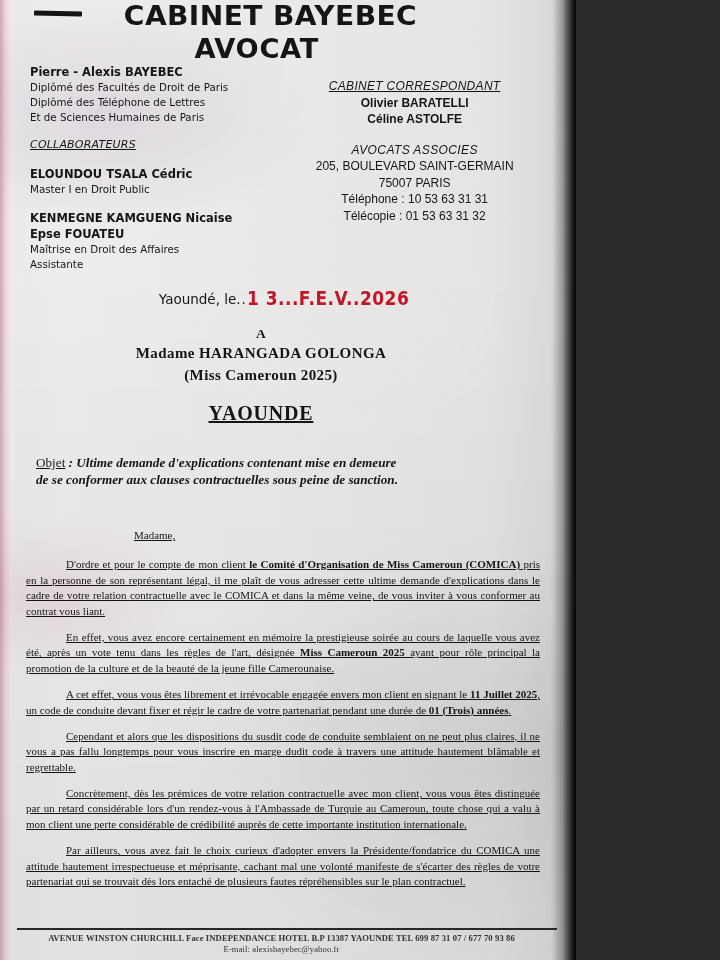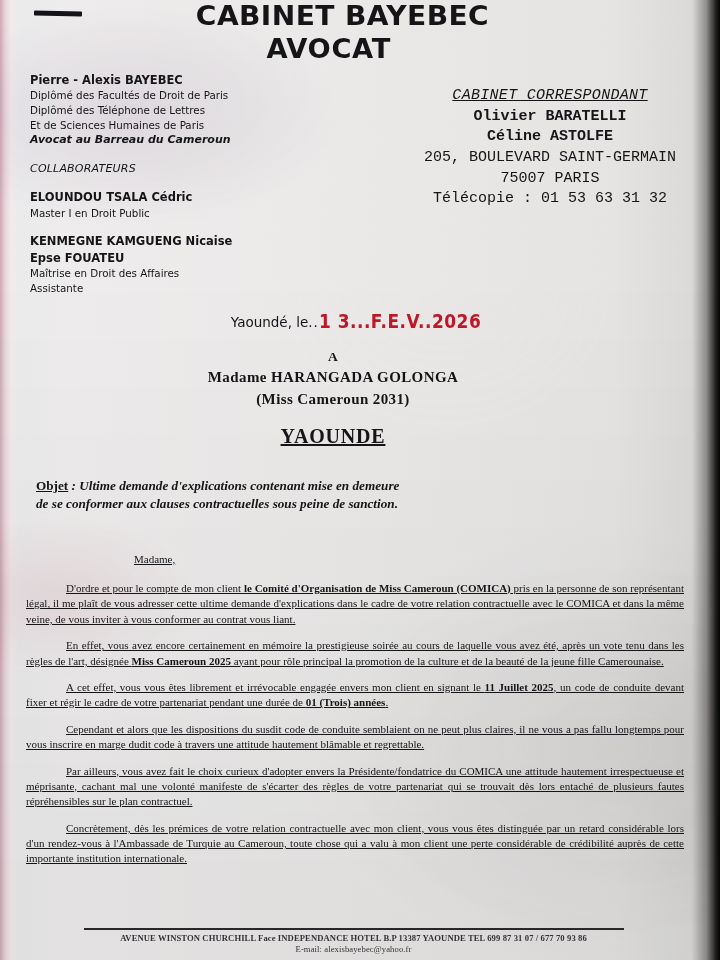--- a/index.html
+++ b/index.html
@@ -3,21 +3,21 @@
 <meta charset="utf-8">
 <title>Cabinet Bayebec - Lettre</title>
 <style>
   html, body {
     margin: 0;
     padding: 0;
     background: #2b2b2b;
   }
   #page {
     position: relative;
-    width: 720px;
+    width: 576px;
     height: 960px;
     overflow: hidden;
     background:
       linear-gradient(90deg,
         #c9a8b4 0px, #e6d2d8 5px, #efe9ea 11px,
         #e9e9ea 20px, #eceaea 60px, #e8e7e6 50%,
         #e3e2e1 85%, #d9d8d7 96%, #8d8b88 99%, #4a4845 100%),
       #e8e7e6;
     font-family: "Liberation Serif", "DejaVu Serif", serif;
     color: #17171a;
@@ -94,42 +94,43 @@
     transform: scaleX(1.05);
     padding-right: 52px;
   }
 
   
   .header-cols {
     position: relative;
     display: flex;
     justify-content: space-between;
     align-items: flex-start;
-    margin-top: 28px;
+    margin-top: 20px;
   }
   .col-left {
     width: 270px;
     font-family: "DejaVu Sans", sans-serif;
     font-size: 10.5px;
     line-height: 1.42;
     padding-left: 8px;
   }
   .col-right {
     width: 280px;
-    font-family: Liberation Mono, monospace;
-    font-size: 15px;
+    font-family: Liberation Sans, sans-serif;
+    font-size: 12px;
     line-height: 1.38;
     text-align: center;
     padding-top: 14px;
   }
   .nm { font-weight: 700; font-size: 11.5px; }
   .nm-sub { font-size: 10.3px; }
   .it-b { font-weight: 700; font-style: italic; font-size: 11px; }
   .ul-it {
     font-style: italic;
+    text-decoration: underline;
     font-size: 11px;
     letter-spacing: .2px;
   }
   .blk { margin-top: 13px; }
   .bold { font-weight: 700; }
   .r-head {
     font-style: italic;
     text-decoration: underline;
     font-weight: 400;
     letter-spacing: .3px;
@@ -185,21 +186,21 @@
     padding-left: 14px;
     font-family: "Liberation Serif", serif;
     font-style: italic;
     font-weight: 700;
     font-size: 13.2px;
     line-height: 1.34;
   }
   .objet .lbl {
     font-style: normal;
     text-decoration: underline;
-    font-weight: 700;
+    font-weight: 400;
   }
 
   
   .body {
     margin-top: 39px;
     padding: 0 6px 0 4px;
     font-family: "Liberation Serif", "DejaVu Serif", serif;
     font-size: 11px;
     line-height: 1.40;
     text-align: justify;
@@ -255,21 +256,20 @@
       <div class="firm-role">AVOCAT</div>
     </div>
 
     <div class="header-cols">
 
       <div class="col-left">
         <div class="nm">Pierre - Alexis BAYEBEC</div>
         <div class="nm-sub">Diplômé des Facultés de Droit de Paris</div>
         <div class="nm-sub">Diplômé des Téléphone de Lettres</div>
         <div class="nm-sub">Et de Sciences Humaines de Paris</div>
-        <div class="it-b">Avocat au Barreau du Cameroun</div>
 
         <div class="blk ul-it">COLLABORATEURS</div>
 
         <div class="blk">
           <div class="nm">ELOUNDOU TSALA Cédric</div>
           <div class="nm-sub">Master I en Droit Public</div>
         </div>
 
         <div class="blk">
           <div class="nm">KENMEGNE KAMGUENG Nicaise</div>
@@ -277,53 +277,55 @@
           <div class="nm-sub">Maîtrise en Droit des Affaires</div>
           <div class="nm-sub">Assistante</div>
         </div>
       </div>
 
       <div class="col-right">
         <div class="r-head">CABINET CORRESPONDANT</div>
         <div class="bold">Olivier BARATELLI</div>
         <div class="bold">Céline ASTOLFE</div>
 
+        <div class="r-assoc">AVOCATS ASSOCIES</div>
         <div>205, BOULEVARD SAINT-GERMAIN</div>
         <div>75007 PARIS</div>
+        <div>Téléphone : 10 53 63 31 31</div>
         <div>Télécopie : 01 53 63 31 32</div>
       </div>
     </div>
 
     <div class="dateline">
       <span>Yaoundé, le</span><span class="dots">..</span><span class="stamp">1 3</span><span class="stamp">...</span><span class="stamp">F.E.V.</span><span class="stamp">.</span><span class="stamp">2026</span>
     </div>
 
     <div class="addressee">
       <div class="a-line">A</div>
       <div class="a-name">Madame HARANGADA GOLONGA</div>
-      <div class="a-name">(Miss Cameroun 2031)</div>
+      <div class="a-name">(Miss Cameroun 2025)</div>
       <div class="a-city">YAOUNDE</div>
     </div>
 
     <div class="objet">
       <div>
         <span class="lbl">Objet</span><span> : </span><span>Ultime demande d'explications contenant mise en demeure</span>
       </div>
       <div>de se conformer aux clauses contractuelles sous peine de sanction.</div>
     </div>
 
     <div class="body">
       <div class="salut">Madame,</div>
       <div id="paragraphs">
           <p><span>D'ordre et pour le compte de mon client </span><b>le Comité d'Organisation de Miss Cameroun (COMICA)</b><span> pris en la personne de son représentant légal, il me plaît de vous adresser cette ultime demande d'explications dans le cadre de votre relation contractuelle avec le COMICA et dans la même veine, de vous inviter à vous conformer au contrat vous liant.</span></p>
           <p><span>En effet, vous avez encore certainement en mémoire la prestigieuse soirée au cours de laquelle vous avez été, après un vote tenu dans les règles de l'art, désignée </span><b>Miss Cameroun 2025</b><span> ayant pour rôle principal la promotion de la culture et de la beauté de la jeune fille Camerounaise.</span></p>
           <p><span>A cet effet, vous vous êtes librement et irrévocable engagée envers mon client en signant le </span><b>11 Juillet 2025</b><span>, un code de conduite devant fixer et régir le cadre de votre partenariat pendant une durée de </span><b>01 (Trois) années</b><span>.</span></p>
           <p><span>Cependant et alors que les dispositions du susdit code de conduite semblaient on ne peut plus claires, il ne vous a pas fallu longtemps pour vous inscrire en marge dudit code à travers une attitude hautement blâmable et regrettable.</span></p>
+          <p><span>Concrètement, dès les prémices de votre relation contractuelle avec mon client, vous vous êtes distinguée par un retard considérable lors d'un rendez-vous à l'Ambassade de Turquie au Cameroun, toute chose qui a valu à mon client une perte considérable de crédibilité auprès de cette importante institution internationale.</span></p>
           <p><span>Par ailleurs, vous avez fait le choix curieux d'adopter envers la Présidente/fondatrice du COMICA une attitude hautement irrespectueuse et méprisante, cachant mal une volonté manifeste de s'écarter des règles de votre partenariat qui se trouvait dès lors entaché de plusieurs fautes répréhensibles sur le plan contractuel.</span></p>
-          <p><span>Concrètement, dès les prémices de votre relation contractuelle avec mon client, vous vous êtes distinguée par un retard considérable lors d'un rendez-vous à l'Ambassade de Turquie au Cameroun, toute chose qui a valu à mon client une perte considérable de crédibilité auprès de cette importante institution internationale.</span></p>
           <p></p>
         </div>
     </div>
 
   </div>
 
   <div class="footer">
     <div class="rule"></div>
     <div class="f-line f-strong">AVENUE WINSTON CHURCHILL    Face INDEPENDANCE HOTEL B.P 13387 YAOUNDE    TEL  699 87 31 07 / 677 70 93 86</div>
     <div class="f-line">E-mail: alexisbayebec@yahoo.fr</div>

